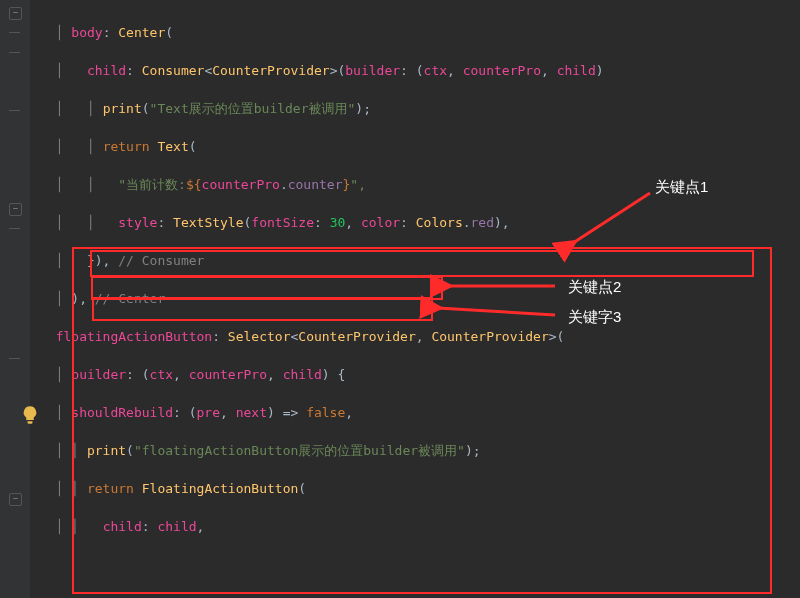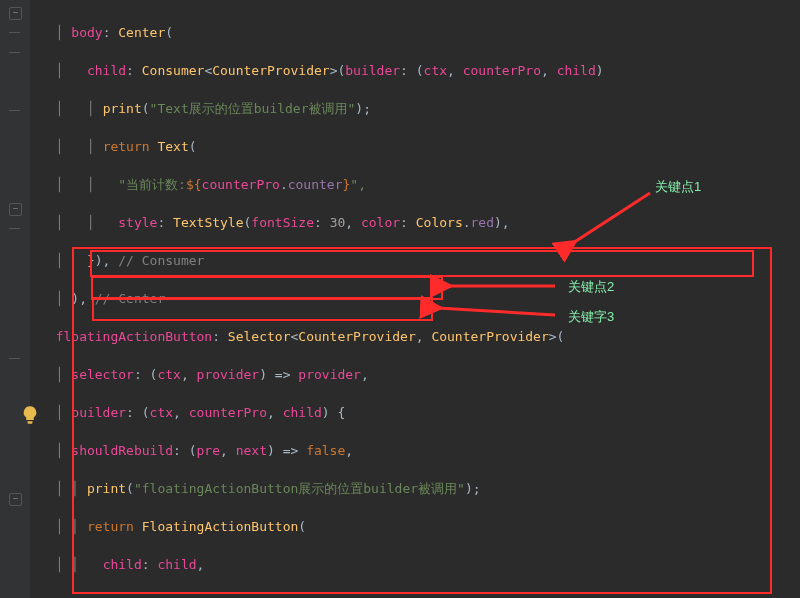--- a/index.html
+++ b/index.html
@@ -7,36 +7,36 @@
   .gutter{position:absolute;left:0;top:0;width:30px;height:598px;background:#313335}
   .gutter .fold{position:absolute;left:9px;width:11px;height:11px;border:1px solid #555;border-radius:2px;color:#888;font-size:9px;line-height:9px;text-align:center}
   .gutter .dash{position:absolute;left:9px;width:11px;height:2px;border-top:1px solid #555}
   .gutter .bulb{position:absolute;left:20px;width:20px;height:20px}
   .code{position:absolute;left:32px;top:0;right:0;padding:4px 0 0 8px;line-height:19px;white-space:pre}
   .line{height:19px;display:block}
   .kw{color:#cc7832}
   .id{color:#ec4899}
   .cls{color:#ffc66d}
   .str{color:#6a8759}
-  .num{color:#a3a3a3}
+  .num{color:#22c55e}
   .prop{color:#9876aa}
   .cmt{color:#808080}
   .pun{color:#a9b7c6}
   .ital{}
   .yel{color:#ffc66d}
   
   .box{position:absolute;border:2px solid #ff2b2b;pointer-events:none}
   .box1{left:72px;top:247px;width:696px;height:343px}
   .box2{left:90px;top:250px;width:660px;height:23px}
   .box3{left:91px;top:276px;width:348px;height:20px}
   .box4{left:92px;top:297px;width:337px;height:20px}
   
   .arrow{position:absolute;pointer-events:none}
   .arrow svg{overflow:visible}
-  .note{position:absolute;color:#86efac;font-size:13px;font-family:sans-serif}
+  .note{position:absolute;color:#ffffff;font-size:15px;font-family:sans-serif}
   .bulb-svg{fill:#e8ba4e}
 </style>
 </head>
 <body>
 
 <div class="viewport">
 
   <div class="gutter">
     <div class="fold" style="top:7px">−</div>
     <div class="dash" style="top:32px"></div>
@@ -55,21 +55,20 @@
   <div class="code">
 <span class="line">  <span class="cmt">│ </span><span class="id">body</span><span class="pun">: </span><span class="yel">Center</span><span class="pun">(</span></span>
 <span class="line">  <span class="cmt">│   </span><span class="id">child</span><span class="pun">: </span><span class="yel">Consumer</span><span class="pun">&lt;</span><span class="cls">CounterProvider</span><span class="pun">&gt;(</span><span class="id">builder</span><span class="pun">: (</span><span class="id">ctx</span><span class="pun">, </span><span class="id">counterPro</span><span class="pun">, </span><span class="id">child</span><span class="pun">)</span></span>
 <span class="line">  <span class="cmt">│   │ </span><span class="yel">print</span><span class="pun">(</span><span class="str">"Text展示的位置builder被调用"</span><span class="pun">);</span></span>
 <span class="line">  <span class="cmt">│   │ </span><span class="kw">return</span><span> </span><span class="yel">Text</span><span class="pun">(</span></span>
 <span class="line">  <span class="cmt">│   │   </span><span class="str">"当前计数:</span><span class="kw">${</span><span class="id">counterPro</span><span class="pun">.</span><span class="prop">counter</span><span class="kw">}</span><span class="str">",</span></span>
 <span class="line">  <span class="cmt">│   │   </span><span class="id">style</span><span class="pun">: </span><span class="yel">TextStyle</span><span class="pun">(</span><span class="id">fontSize</span><span class="pun">: </span><span class="num">30</span><span class="pun">, </span><span class="id">color</span><span class="pun">: </span><span class="cls">Colors</span><span class="pun">.</span><span class="prop ital">red</span><span class="pun">),</span></span>
 <span class="line">  <span class="cmt">│   </span><span class="pun">}), </span><span class="cmt">// Consumer</span></span>
 <span class="line">  <span class="cmt">│ </span><span class="pun">), </span><span class="cmt">// Center</span></span>
 <span class="line">  <span class="id">floatingActionButton</span><span class="pun">: </span><span class="yel">Selector</span><span class="pun">&lt;</span><span class="cls">CounterProvider</span><span class="pun">, </span><span class="cls">CounterProvider</span><span class="pun">&gt;(</span></span>
-<span class="line">  <span class="cmt">│ </span><span class="id">selector</span><span class="pun">: (</span><span class="id">ctx</span><span class="pun">, </span><span class="id">provider</span><span class="pun">) =&gt; </span><span class="id">provider</span><span class="pun">,</span></span>
 <span class="line">  <span class="cmt">│ </span><span class="id">builder</span><span class="pun">: (</span><span class="id">ctx</span><span class="pun">, </span><span class="id">counterPro</span><span class="pun">, </span><span class="id">child</span><span class="pun">) {</span></span>
 <span class="line">  <span class="cmt">│ </span><span class="id">shouldRebuild</span><span class="pun">: (</span><span class="id">pre</span><span class="pun">, </span><span class="id">next</span><span class="pun">) =&gt; </span><span class="kw">false</span><span class="pun">,</span></span>
 <span class="line">  <span class="cmt">│ │ </span><span class="yel">print</span><span class="pun">(</span><span class="str">"floatingActionButton展示的位置builder被调用"</span><span class="pun">);</span></span>
 <span class="line">  <span class="cmt">│ │ </span><span class="kw">return</span><span> </span><span class="yel">FloatingActionButton</span><span class="pun">(</span></span>
 <span class="line">  <span class="cmt">│ │   </span><span class="id">child</span><span class="pun">: </span><span class="id">child</span><span class="pun">,</span></span>
 
 
 
 
 

